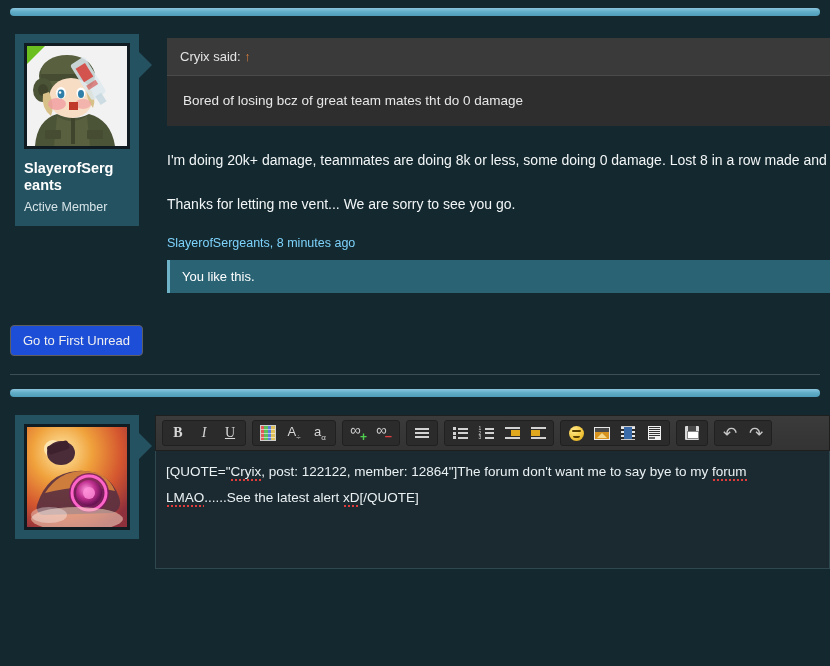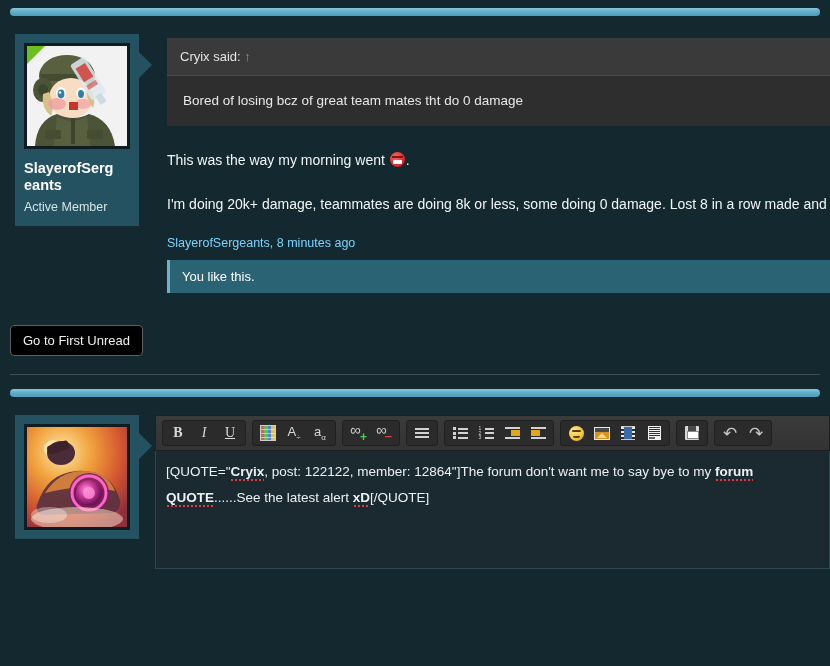--- a/index.html
+++ b/index.html
@@ -157,21 +157,21 @@
     font-size: 13px;
     padding: 9px 12px;
     margin-top: 10px;
     margin-right: -30px;
   }
 
   
   .unread-region { padding: 32px 0 0 10px; }
   .btn-unread {
     display: inline-block;
-    background: #000000;
+    background: #1d4ed8;
     color: #f0f0f0;
     font-size: 13px;
     padding: 7px 12px;
     border: 1px solid #5e5e5e;
     border-radius: 4px;
   }
   .hr-thin {
     height: 1px;
     background: #3d4f55;
     margin: 18px 10px 0 10px;
@@ -386,21 +386,20 @@
     overflow: hidden;
   }
   .ed-line { white-space: nowrap; }
   .spell {
     border-bottom: 2px solid transparent;
     background-image: radial-gradient(circle at 2px 2px, #e03c3c 1.1px, transparent 1.3px);
     background-size: 4px 3px;
     background-repeat: repeat-x;
     background-position: 0 bottom;
     padding-bottom: 2px;
-    font-weight: bold;
   }
 </style>
 </head>
 <body>
 
 <div class="accent-bar top-accent"></div>
 
 <div class="post">
 
   <div class="user-col">
@@ -453,25 +452,23 @@
   <div class="msg-col">
 
     <div class="quote-box">
       <div class="quote-head">
         <span>Cryix said:</span>
         <span class="uparrow">↑</span>
       </div>
       <div class="quote-body">Bored of losing bcz of great team mates tht do 0 damage</div>
     </div>
 
-    <div class="para">
-      <span>This was the way my morning went </span><span class="emoji-angry"></span><span>.</span>
-    </div>
 
     <div class="para">I'm doing 20k+ damage, teammates are doing 8k or less, some doing 0 damage. Lost 8 in a row made and me</div>
+    <div class="para">Thanks for letting me vent... We are sorry to see you go.</div>
 
     <div class="post-meta">SlayerofSergeants, 8 minutes ago</div>
 
     <div class="like-bar">You like this.</div>
   </div>
 </div>
 
 <div class="unread-region">
   <span class="btn-unread">Go to First Unread</span>
 </div>
@@ -616,16 +613,16 @@
             <span class="ic-undo">↶</span>
           </div>
         <div class="tb-btn">
             <span class="ic-redo">↷</span>
           </div>
       </div>
     </div>
 
     <div class="editor-area">
       <div class="ed-line">[QUOTE="<span class="spell">Cryix</span>, post: 122122, member: 12864"]The forum don't want me to say bye to my <span class="spell">forum</span></div>
-      <div class="ed-line"><span class="spell">QUOTE</span>......See the latest alert <span class="spell">xD</span>[/QUOTE]</div>
+      <div class="ed-line"><span class="spell">LMAO</span>......See the latest alert <span class="spell">xD</span>[/QUOTE]</div>
     </div>
   </div>
 </div>
 
 </body></html>

